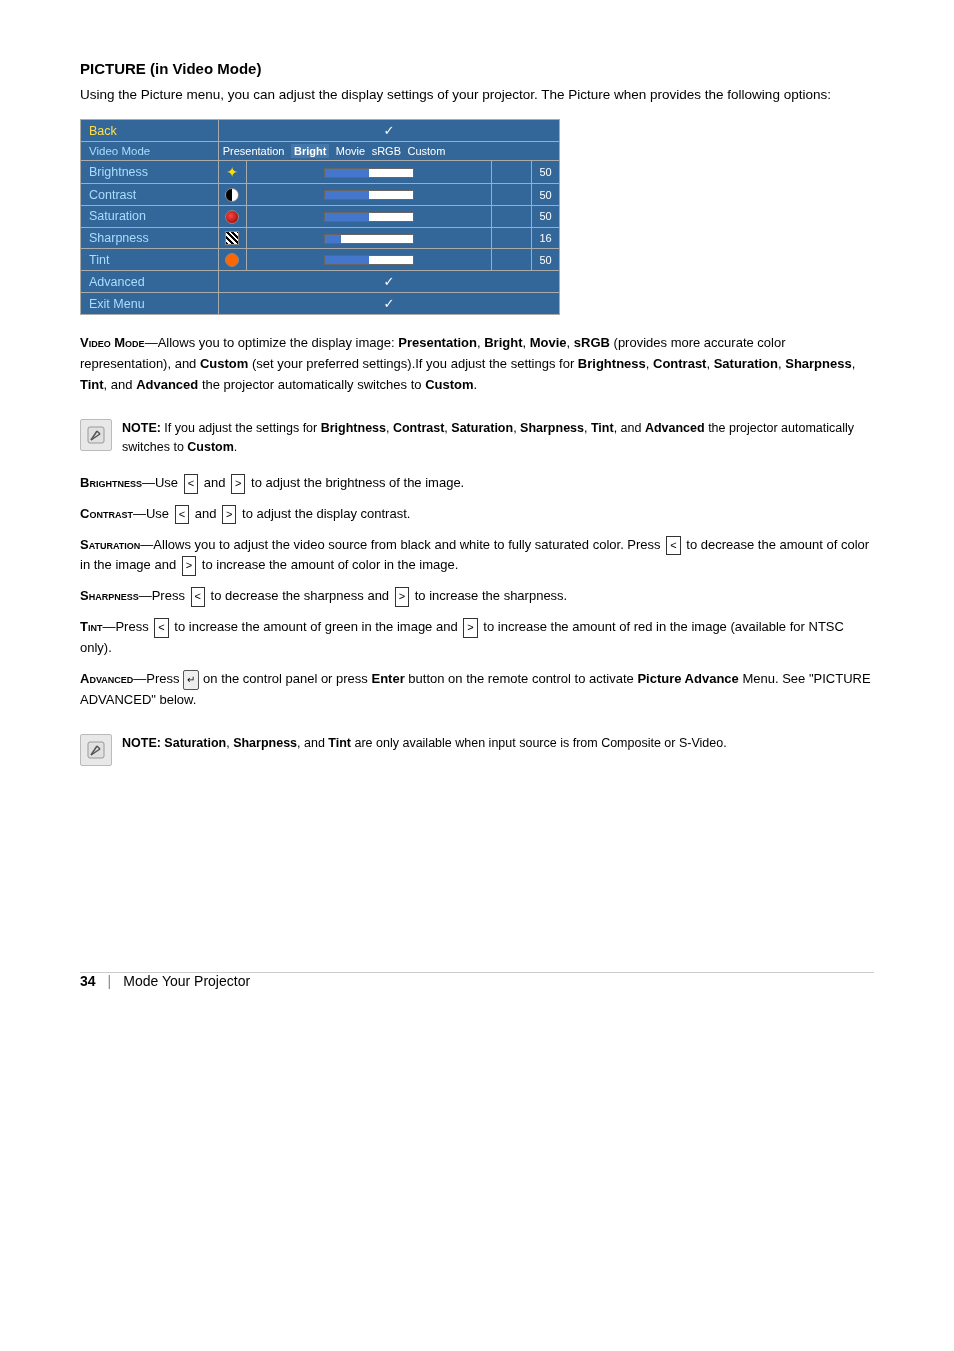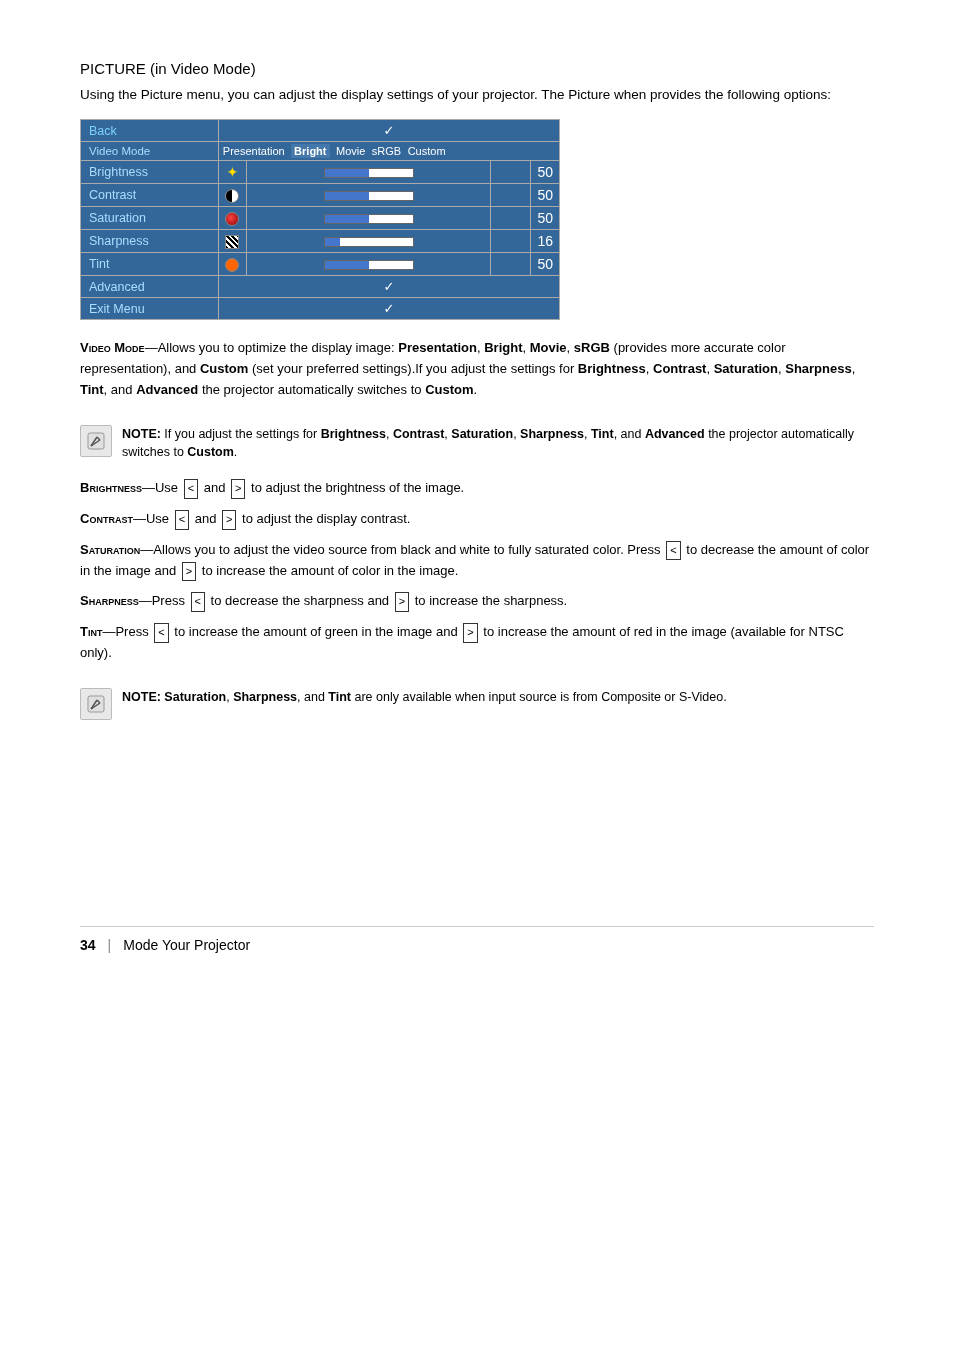--- a/index.html
+++ b/index.html
@@ -7,21 +7,21 @@
       background: #ffffff;
       font-family: Arial, Helvetica, sans-serif;
       font-size: 14px;
       color: #000000;
       width: 954px;
       min-height: 1351px;
       padding: 60px 80px 60px 80px;
     }
 
     .section-title {
-      font-weight: normal;
+      font-weight: bold;
       font-size: 15px;
       margin-bottom: 8px;
     }
 
     .intro-text {
       font-size: 13.5px;
       margin-bottom: 14px;
       line-height: 1.5;
     }
 
@@ -81,21 +81,21 @@
       height: 100%;
       background: #4477cc;
     }
     .icon-cell {
       width: 28px;
       text-align: center;
     }
     .val-cell {
       width: 28px;
       color: white;
-      font-size: 14px;
+      font-size: 11px;
     }
     .checkmark-white {
       color: #fff;
       font-size: 13px;
     }
 
     
     .body-section {
       margin-bottom: 10px;
       font-size: 13px;
@@ -199,21 +199,21 @@
 <div>
 
   <h2 class="section-title">PICTURE (in Video Mode)</h2>
 
   <p class="intro-text">Using the Picture menu, you can adjust the display settings of your projector. The Picture when provides the following options:</p>
 
   <table class="menu-table">
 
     <tbody>
         <tr class="back-row">
-      <td class="label-col" style="color:#7dd3fc;">Back</td>
+      <td class="label-col" style="color:#fde047;">Back</td>
       <td colspan="6"><span class="checkmark-white">✓</span></td>
     </tr>
 
     <tr style="background:#336699;">
       <td class="label-col" style="color:#aaddff; font-size:11.5px;">Video Mode</td>
       <td colspan="6" style="text-align:left; padding:2px 4px;">
         <span style="color:#fff; font-size:11px; margin-right:3px;">Presentation</span>
         <span style="color:#fff; font-weight:bold; font-size:11px; background:#4477aa; padding:1px 3px; margin-right:3px;">Bright</span>
         <span style="color:#fff; font-size:11px; margin-right:3px;">Movie</span>
         <span style="color:#fff; font-size:11px; margin-right:3px;">sRGB</span>
@@ -334,34 +334,37 @@
   </div>
 
   <div class="body-section">
     <span class="term">Sharpness</span>—Press <span class="left-bracket">&lt;</span> to decrease the sharpness and <span class="right-bracket">&gt;</span> to increase the sharpness.
   </div>
 
   <div class="body-section">
     <span class="term">Tint</span>—Press <span class="left-bracket">&lt;</span> to increase the amount of green in the image and <span class="right-bracket">&gt;</span> to increase the amount of red in the image (available for NTSC only).
   </div>
 
+  <div class="body-section">
+    <span class="term">Advanced</span>—Press <span class="enter-icon">↵</span> on the control panel or press <strong>Enter</strong> button on the remote control to activate <strong>Picture Advance</strong> Menu. See "PICTURE ADVANCED" below.
+  </div>
 
   <div class="note-box">
     <div class="note-icon">
       <svg width="18" height="18" viewBox="0 0 18 18">
         <rect x="1" y="1" width="16" height="16" rx="2" fill="#e0e0e0" stroke="#999" stroke-width="1"></rect>
         <line x1="4" y1="14" x2="10" y2="5" stroke="#555" stroke-width="1.5"></line>
         <line x1="10" y1="5" x2="13" y2="8" stroke="#555" stroke-width="1.5"></line>
         <line x1="4" y1="14" x2="13" y2="8" stroke="#555" stroke-width="1.5"></line>
       </svg>
     </div>
     <div class="note-text">
       <span class="note-label">NOTE: </span><strong>Saturation</strong>, <strong>Sharpness</strong>, and <strong>Tint</strong> are only available when input source is from Composite or S-Video.
     </div>
   </div>
 
 </div>
 
-<div style="position:relative; margin-top: 200px; padding-top: 10px; border-top: 1px solid #ccc; display:flex; align-items:center; gap:12px;">
+<div style="position:relative; margin-top: 200px; border-top: 1px solid #ccc; display:flex; align-items:center; gap:12px;">
   <span style="font-weight:bold; font-size:14px;">34</span>
   <span style="color:#888;">|</span>
   <span>Mode Your Projector</span>
 </div>
 
 </body></html>

